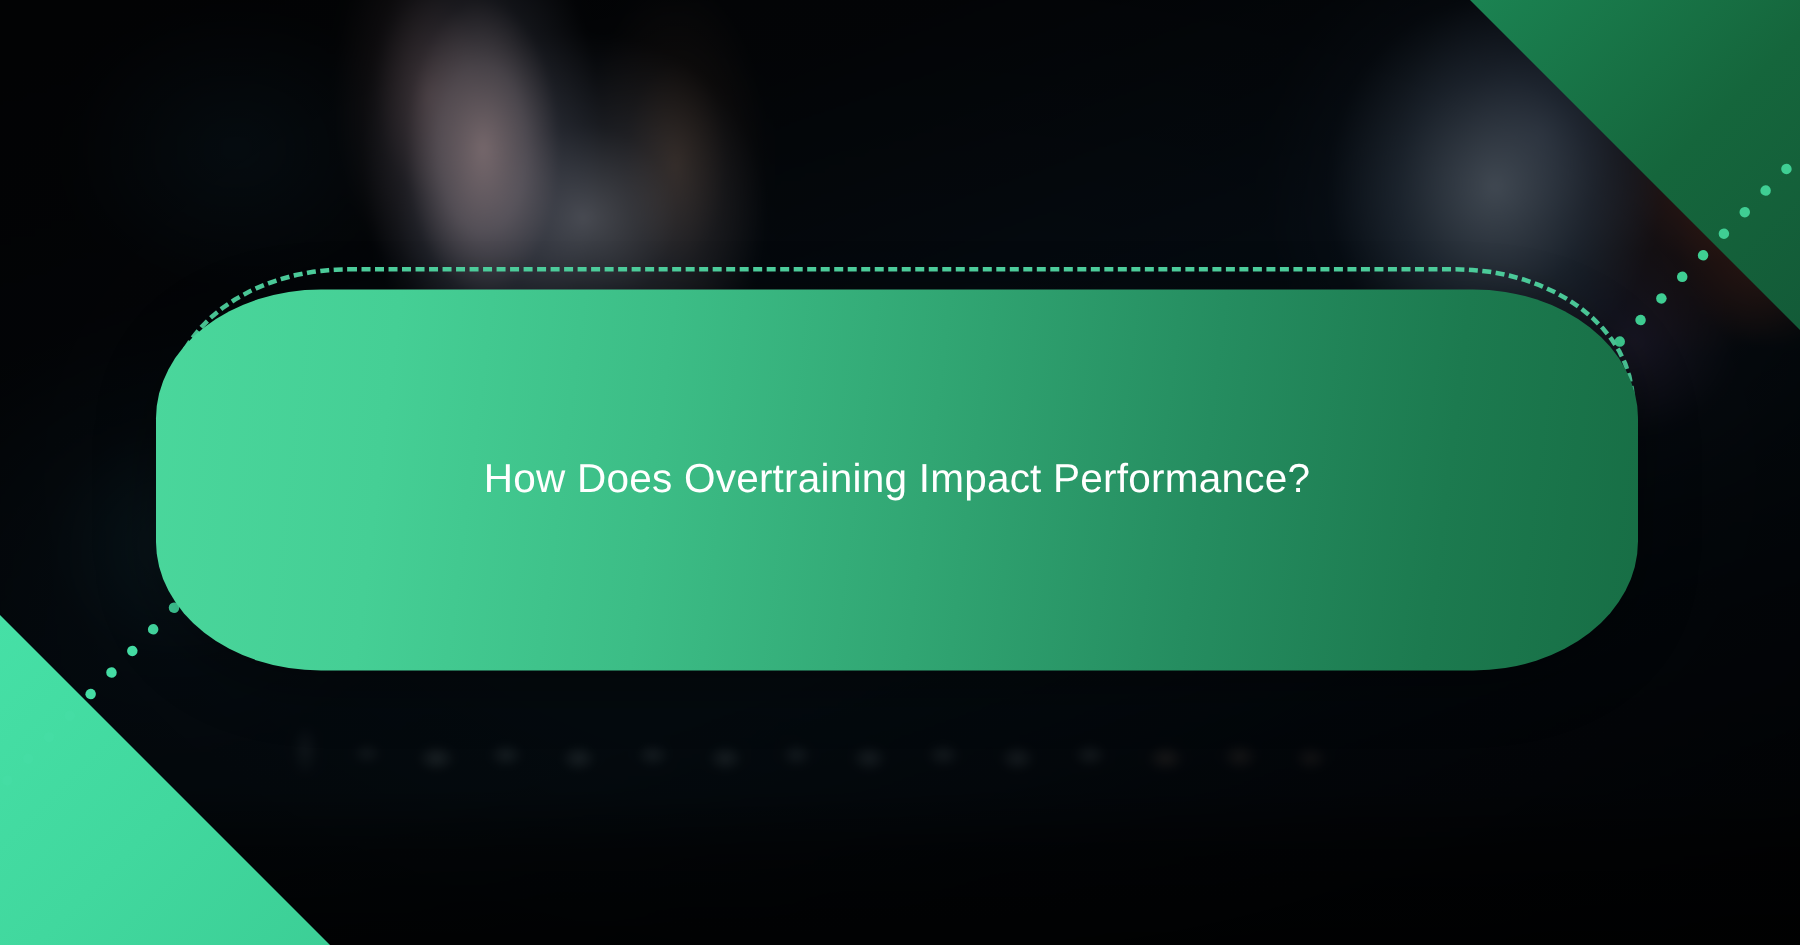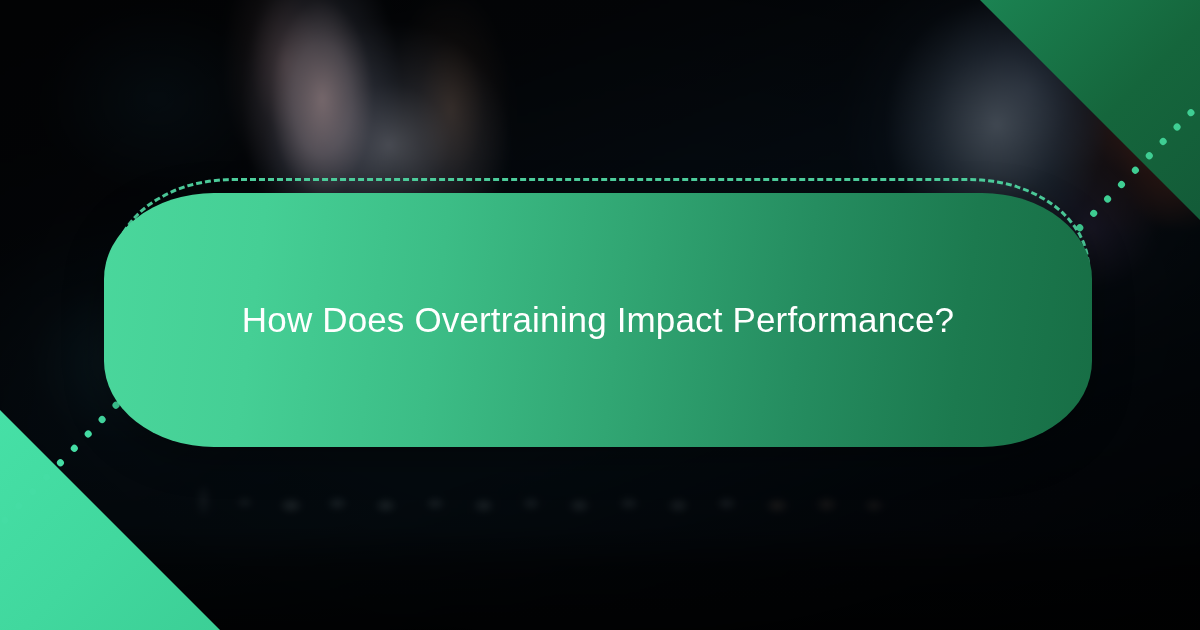--- a/index.html
+++ b/index.html
@@ -196,21 +196,21 @@
       #176e45 100%);
     display: flex;
     align-items: center;
     justify-content: center;
     box-shadow: 0 10px 38px rgba(0,0,0,0.34);
   }
 
   .card-title {
     color: #ffffff;
     font-family: "Liberation Sans", sans-serif;
-    font-size: 35px;
+    font-size: 27px;
     font-weight: 400;
     letter-spacing: 0.15px;
     line-height: 1.24;
     text-align: center;
     padding: 0 60px;
     white-space: nowrap;
   }
 </style>
 </head>
 <body>

